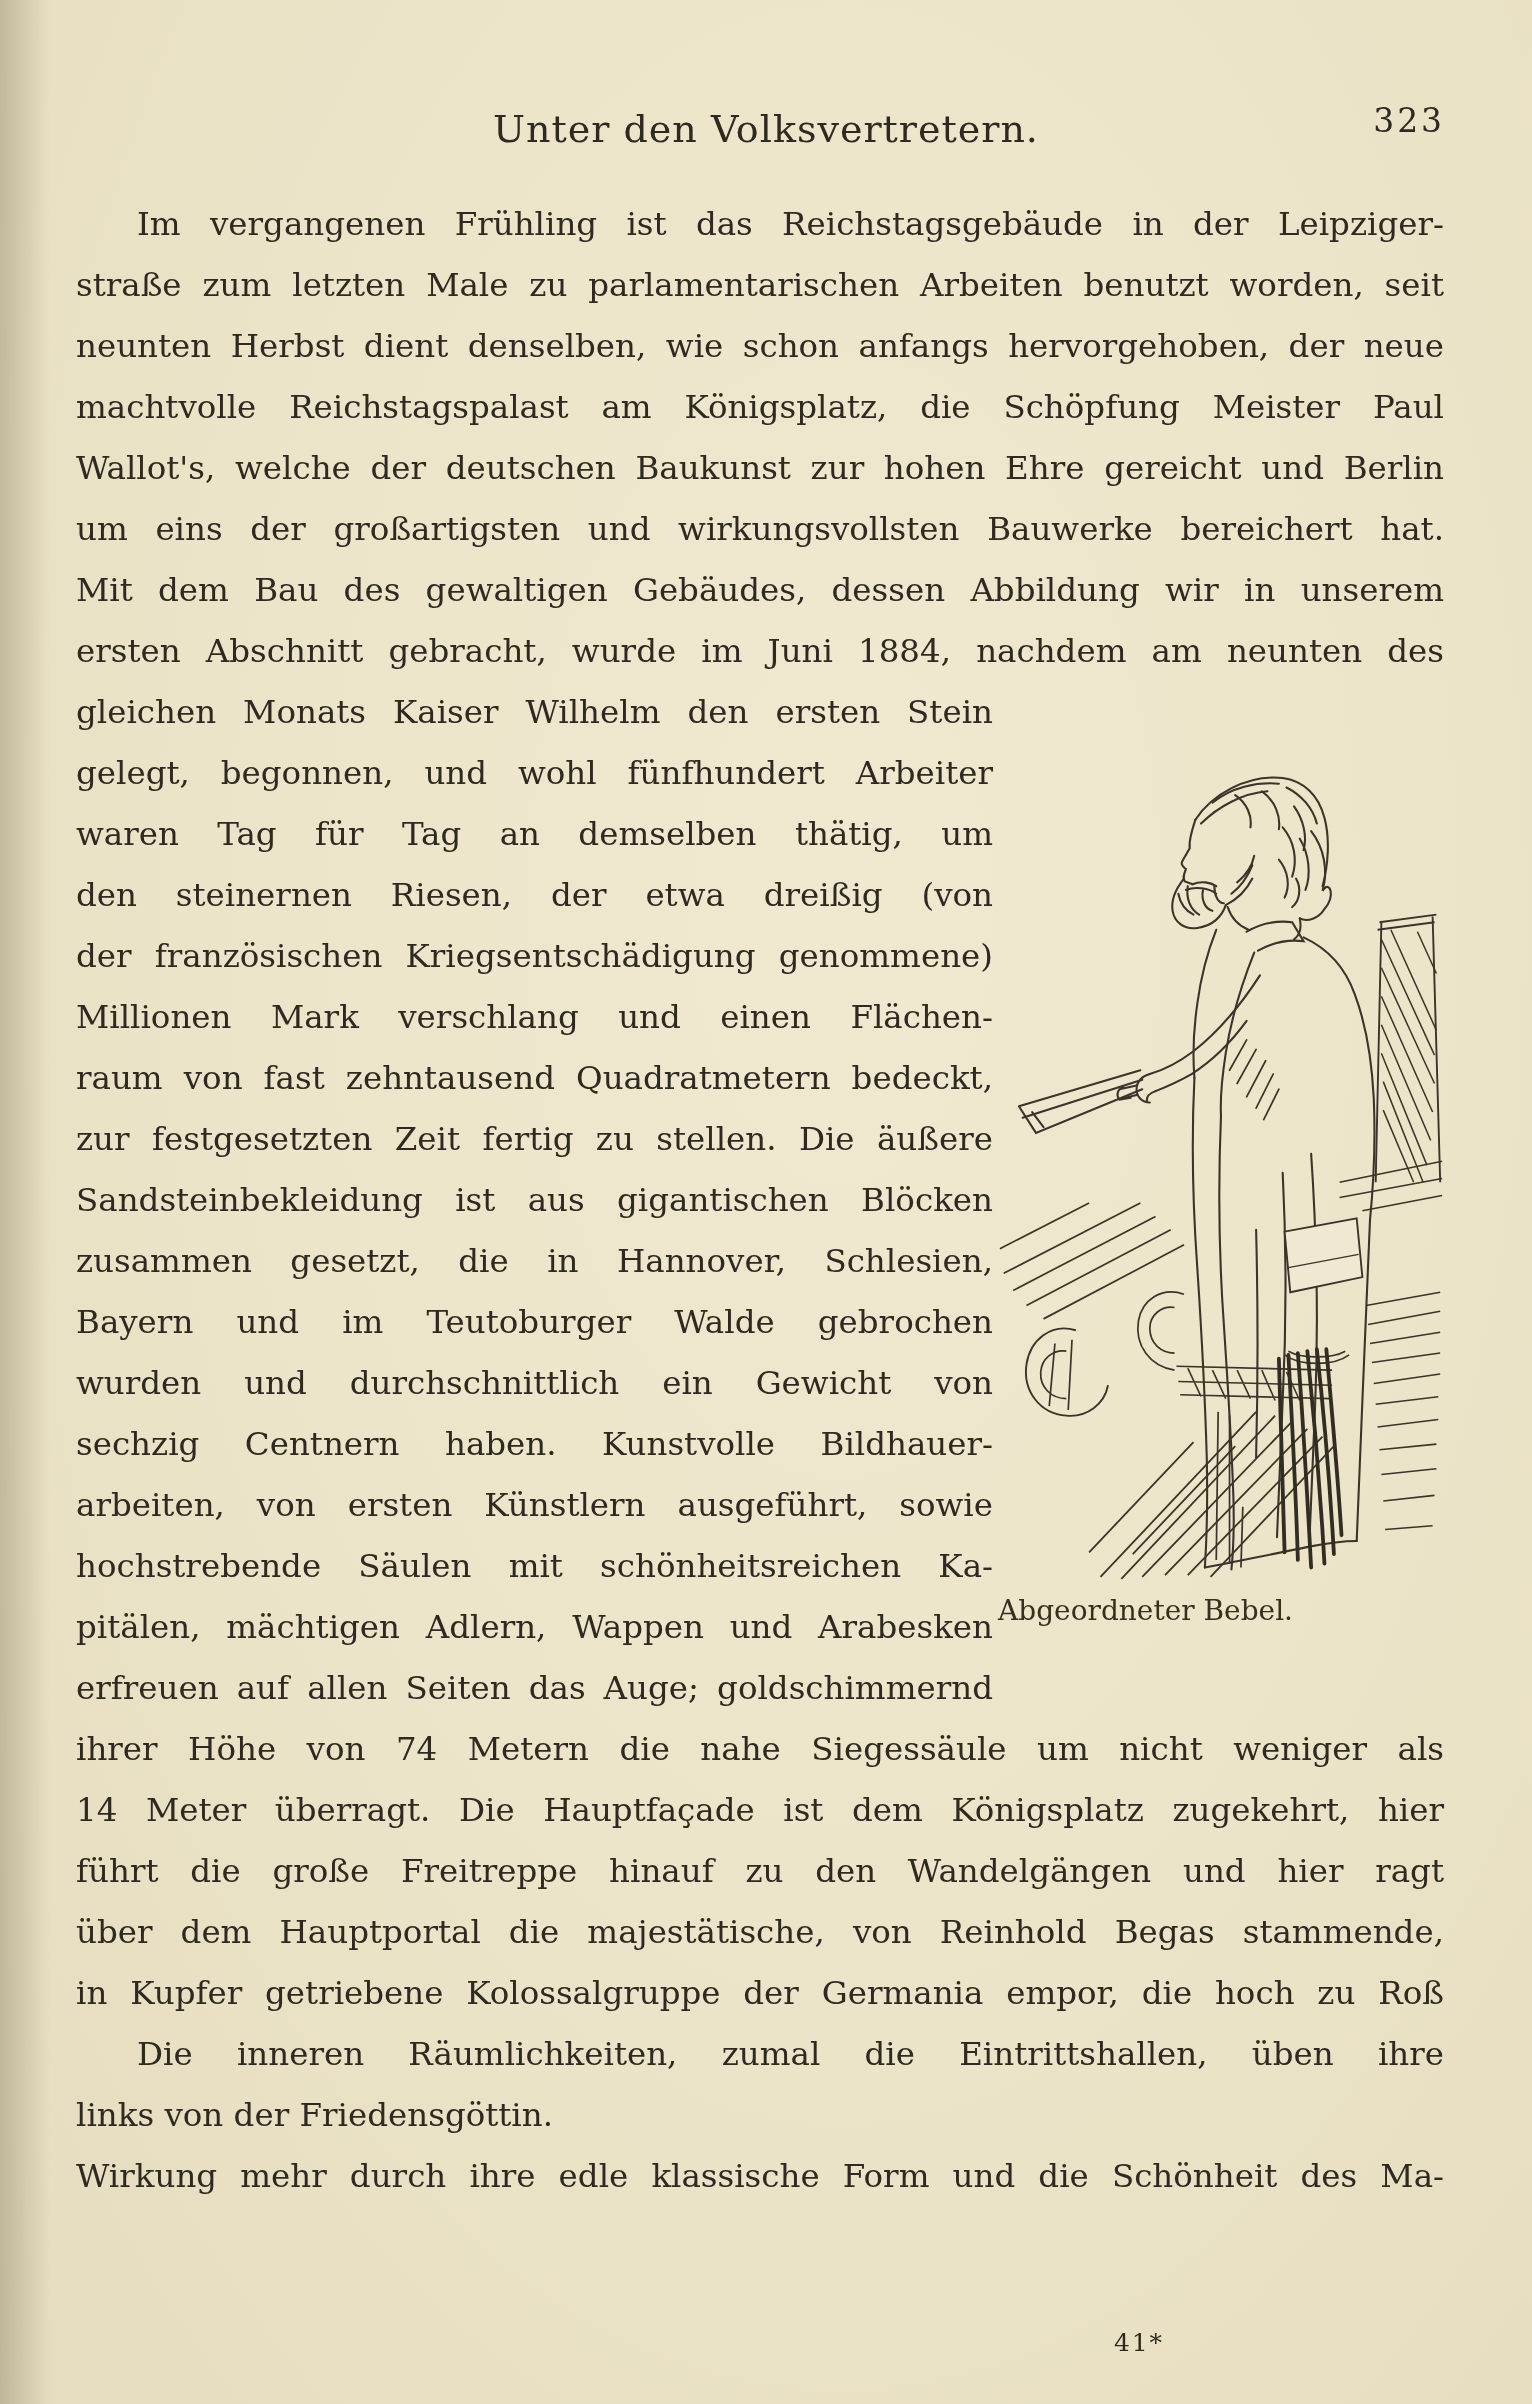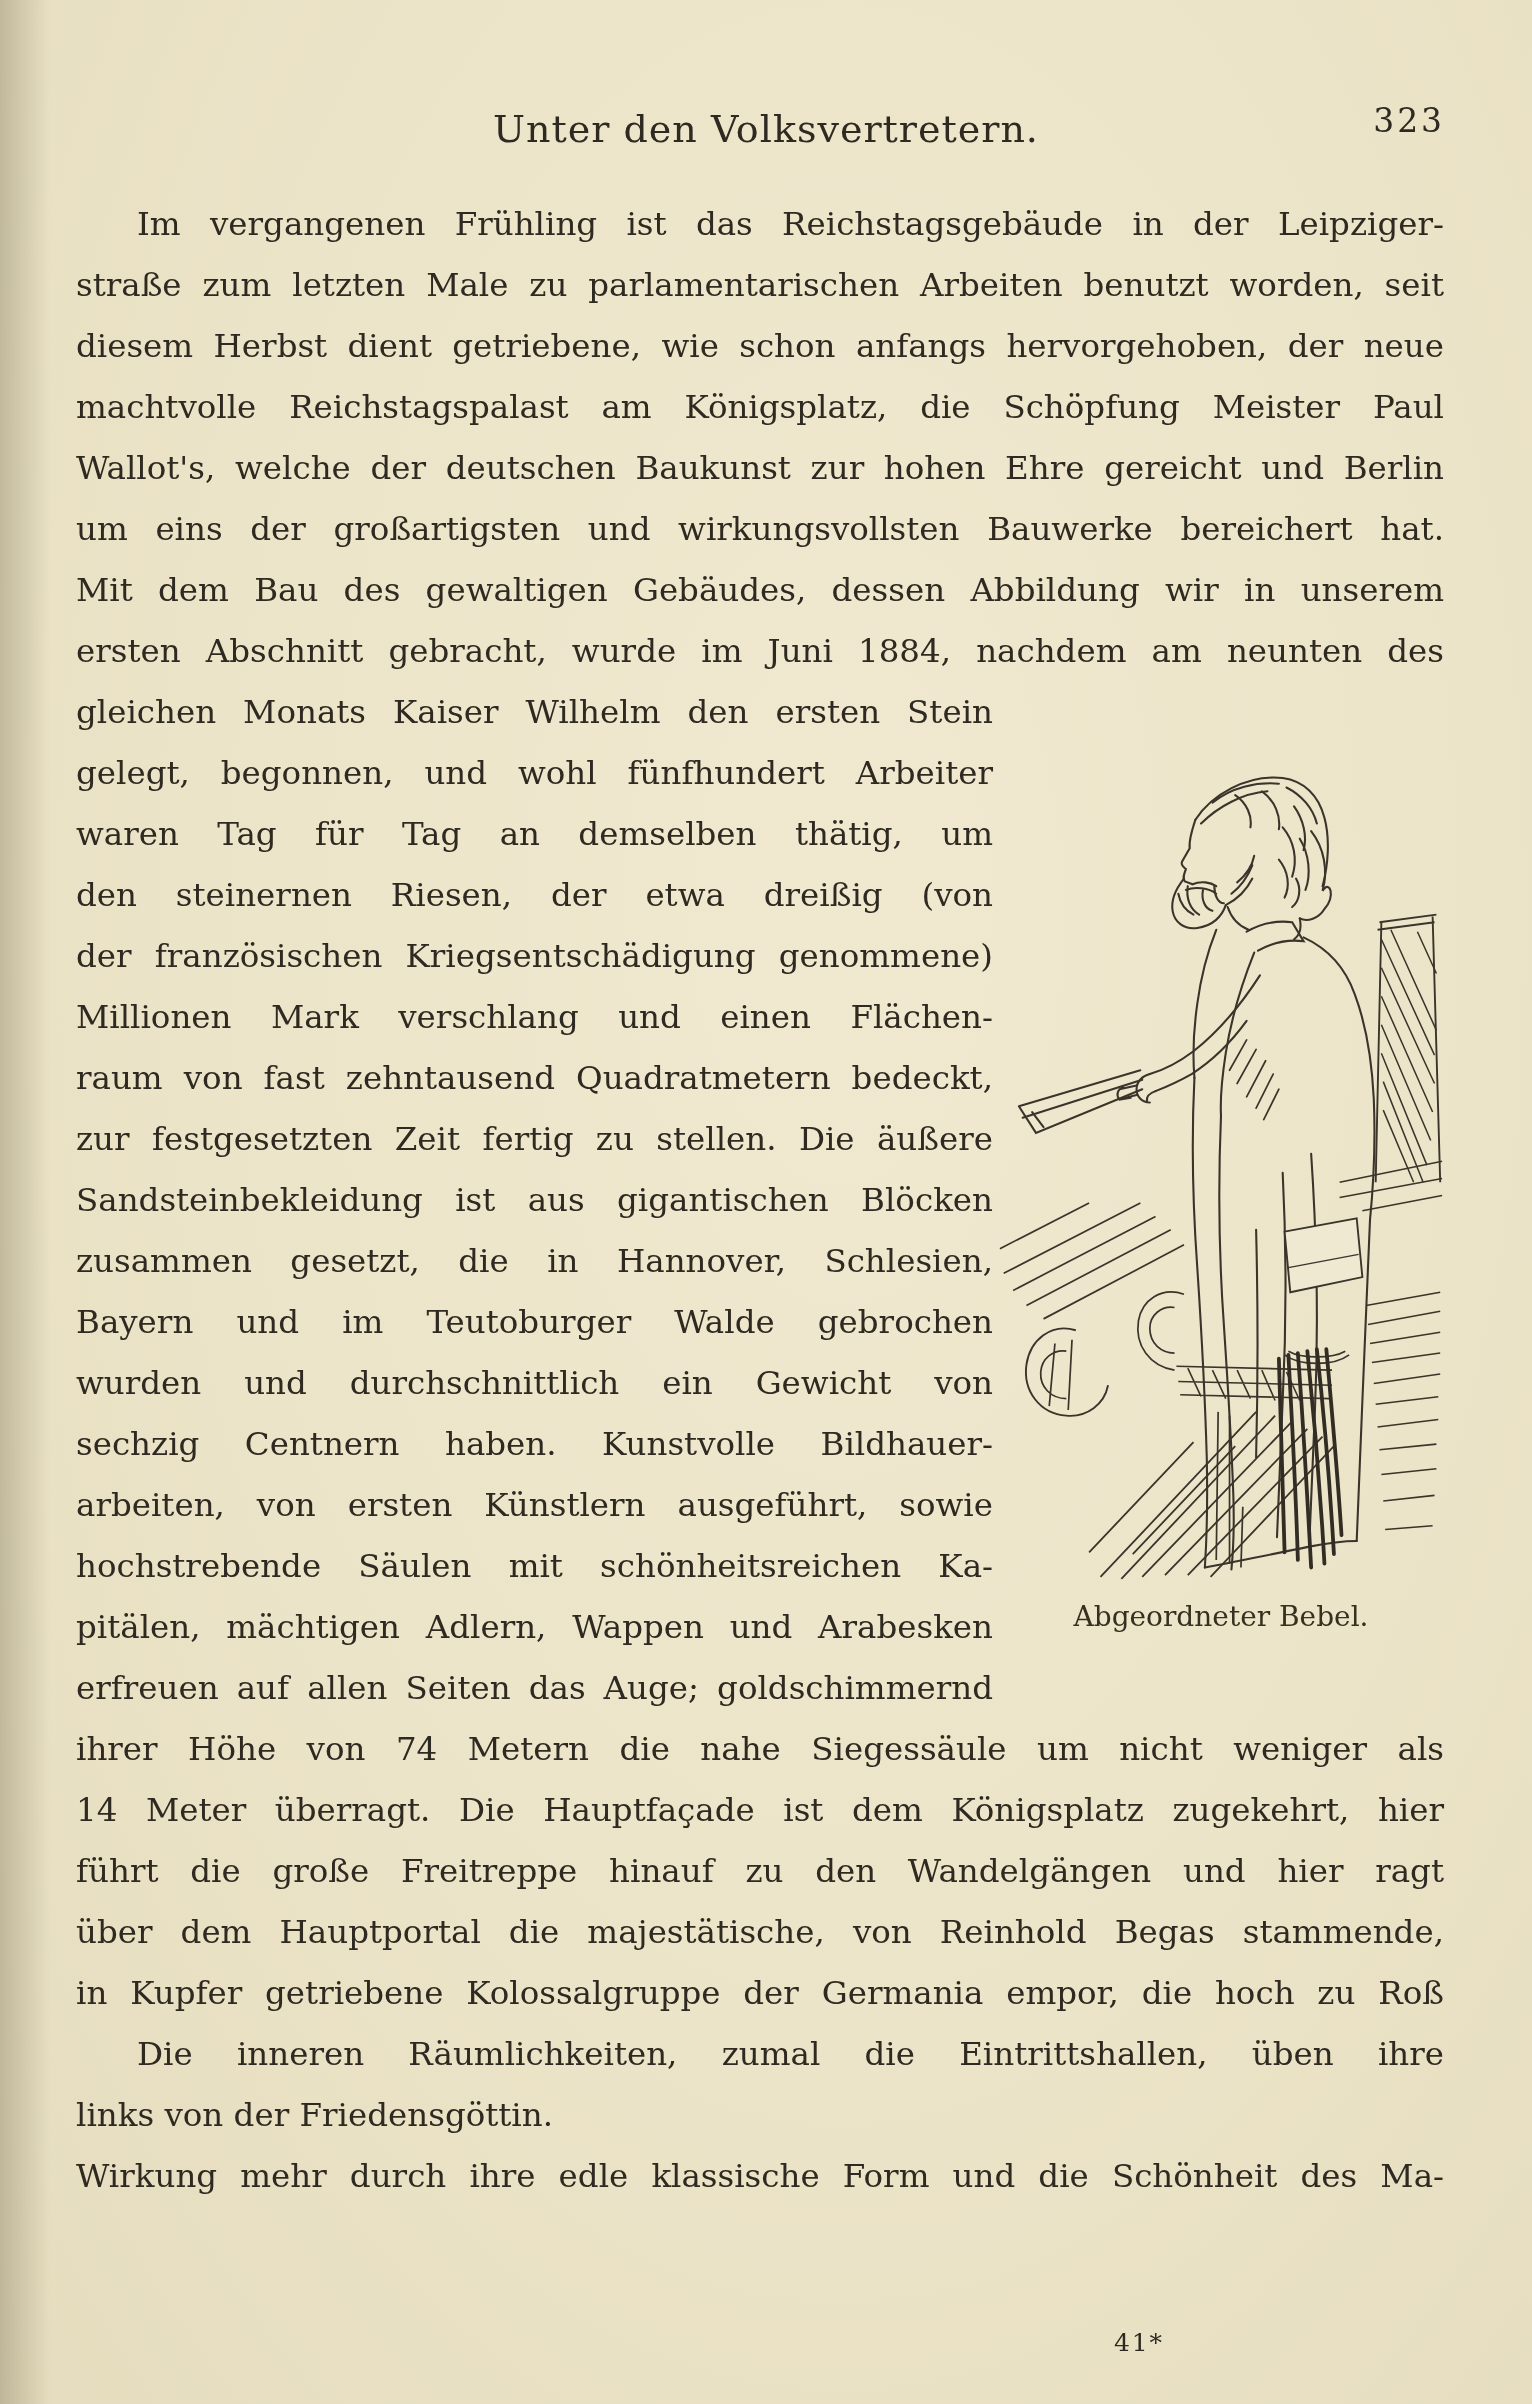--- a/index.html
+++ b/index.html
@@ -27,37 +27,37 @@
   .line {
     font-size:32.5px; line-height:61px; height:61px;
     text-align:justify; text-align-last:justify;
   }
   .line.indent { text-indent:61px; }
   .line.endline { text-align-last:left; }
   .wrapzone { position:relative; }
   .wrapzone .line { margin-right:451px; }
   .fig { position:absolute; top:54px; right:0; width:446px; margin:0; }
   .fig svg { display:block; }
-  figcaption { text-align:center; font-size:28px; margin-top:19px; color:#35301f; }
+  figcaption { font-size:28px; margin-top:13px; color:#35301f; }
   .sig { position:absolute; top:2328px; left:1114px; font-size:25px; letter-spacing:1.9px; }
 </style>
 </head>
 <body>
 
 <div class="page">
   <div class="gutter"></div>
 
   <div class="runhead">Unter den Volksvertretern.</div>
   <div class="pagenum">323</div>
 
   <div class="textcol">
 
     <div class="line indent">Im vergangenen Frühling ist das Reichstagsgebäude in der Leipziger-</div>
     <div class="line">straße zum letzten Male zu parlamentarischen Arbeiten benutzt worden, seit</div>
-    <div class="line">diesem Herbst dient getriebene, wie schon anfangs hervorgehoben, der neue</div>
+    <div class="line">neunten Herbst dient denselben, wie schon anfangs hervorgehoben, der neue</div>
     <div class="line">machtvolle Reichstagspalast am Königsplatz, die Schöpfung Meister Paul</div>
     <div class="line">Wallot's, welche der deutschen Baukunst zur hohen Ehre gereicht und Berlin</div>
     <div class="line">um eins der großartigsten und wirkungsvollsten Bauwerke bereichert hat.</div>
     <div class="line">Mit dem Bau des gewaltigen Gebäudes, dessen Abbildung wir in unserem</div>
     <div class="line">ersten Abschnitt gebracht, wurde im Juni 1884, nachdem am neunten des</div>
 
     <div class="wrapzone">
       <figure class="fig">
         <svg viewBox="0 0 470 890" width="446" height="845" xmlns="http://www.w3.org/2000/svg">
           <g stroke="#3a342b" fill="none" stroke-width="2.2" stroke-linecap="round">

